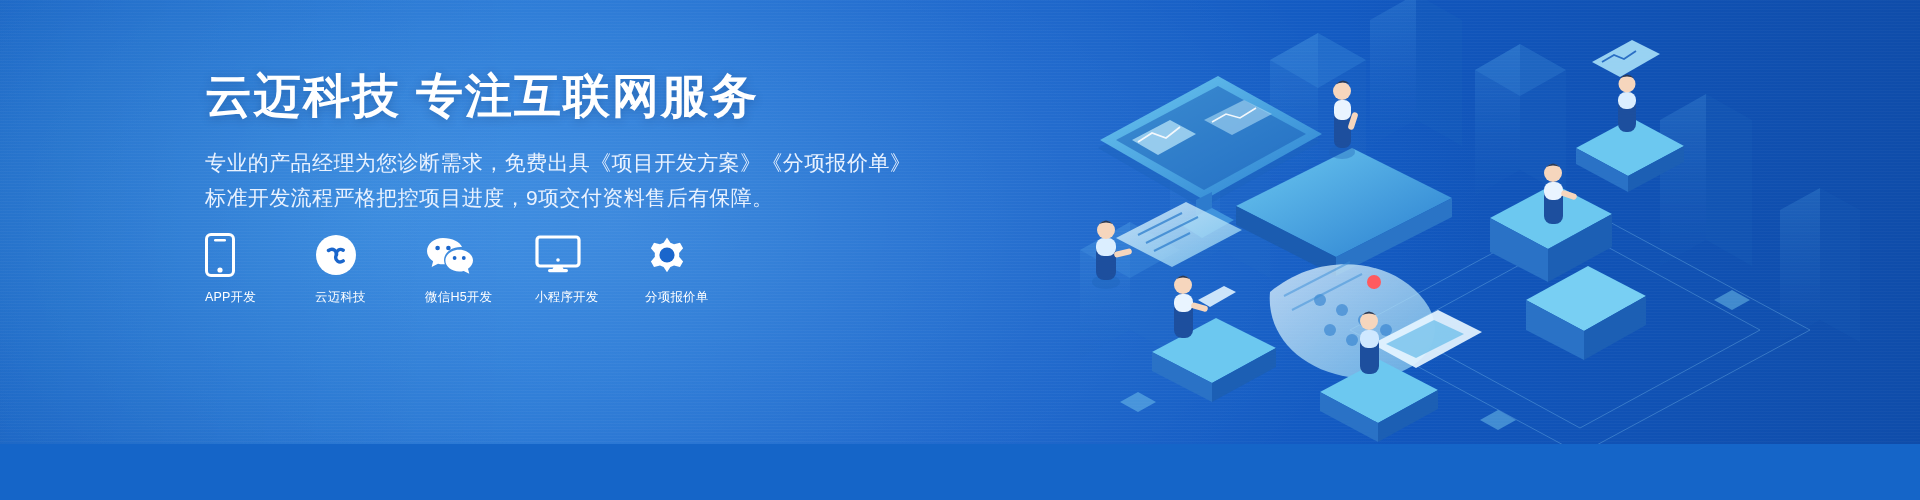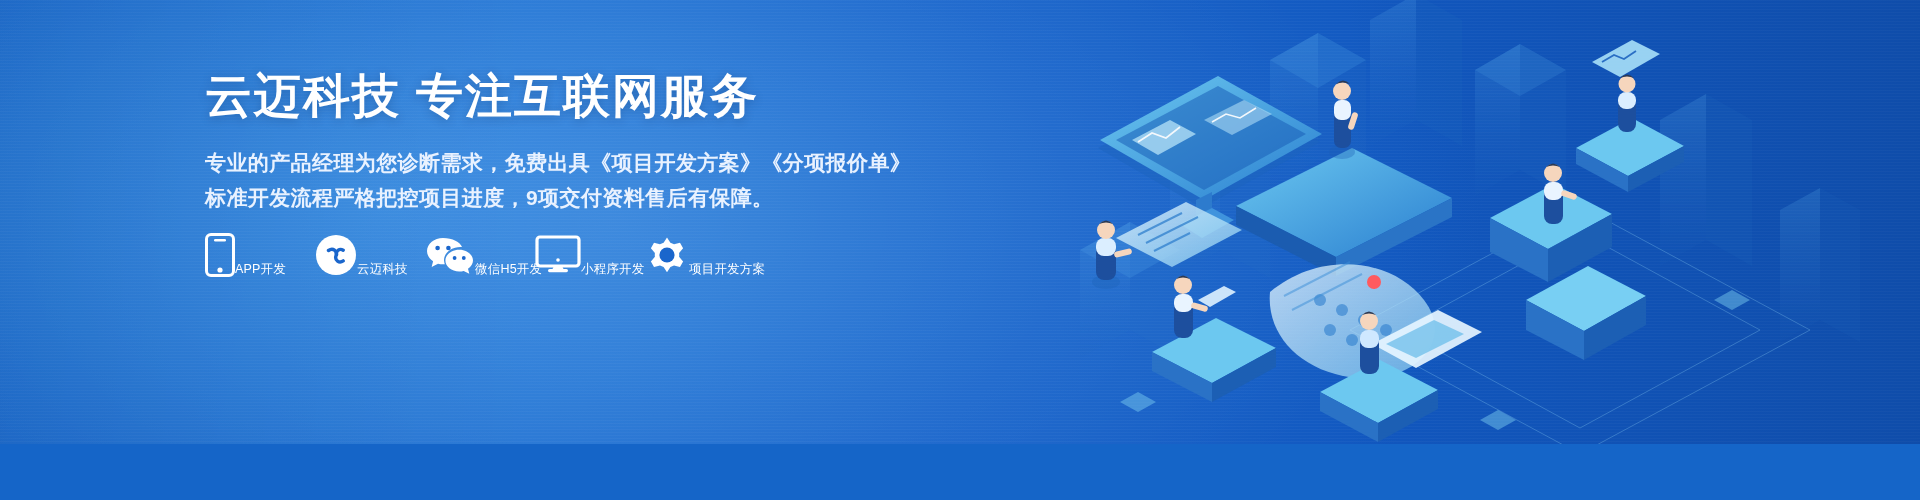--- a/index.html
+++ b/index.html
@@ -48,36 +48,36 @@
     text-shadow:0 2px 10px rgba(0,30,80,0.25);
   }
   .subtitle {
     margin-top:23px;
     font-size:21px;
     color:#e9f2ff;
     line-height:1.62;
     letter-spacing:0.4px;
     white-space:nowrap;
   }
-  .subtitle div { margin-bottom:1px;font-weight:bold; }
+  .subtitle div { margin-bottom:1px; }
 
   
   .services {
     position:absolute;
     left:205px; top:232px;
     display:flex;
     align-items:flex-start;
     gap:42px;
     z-index:6;
   }
   .service {
     width:68px;
     display:flex;
-    flex-direction:row;
-    align-items:flex-end;
+    flex-direction:column;
+    align-items:flex-start;
     cursor:pointer;
   }
   .service .ico {
     height:46px;
     display:flex; align-items:center; justify-content:center;
   }
   .service .ico svg { display:block; }
   .service .lbl {
     margin-top:11px;
     font-size:12.5px;
@@ -369,17 +369,17 @@
 
     <div class="service">
       <span class="ico">
         <svg width="44" height="44" viewBox="0 0 44 44">
           <path fill="#ffffff" d="M22 0.5l3.4 5.2a17 17 0 0 1 3.6 1.5l6-1.4 3.1 5.4-4 4.7a17.4 17.4 0 0 1 0 3.9
             l4 4.7-3.1 5.4-6-1.4a17 17 0 0 1-3.6 1.5L22 35.2l-3.4-5.2a17 17 0 0 1-3.6-1.5l-6 1.4-3.1-5.4 4-4.7
             a17.4 17.4 0 0 1 0-3.9l-4-4.7 3.1-5.4 6 1.4A17 17 0 0 1 18.6 5.7z" transform="translate(0,4)"></path>
           <circle cx="22" cy="22" r="7.6" fill="#1a66cc"></circle>
         </svg>
       </span>
-      <span class="lbl">项目开发方案</span>
+      <span class="lbl">分项报价单</span>
     </div>
 
   </div>
 </div>
 
 </body></html>

